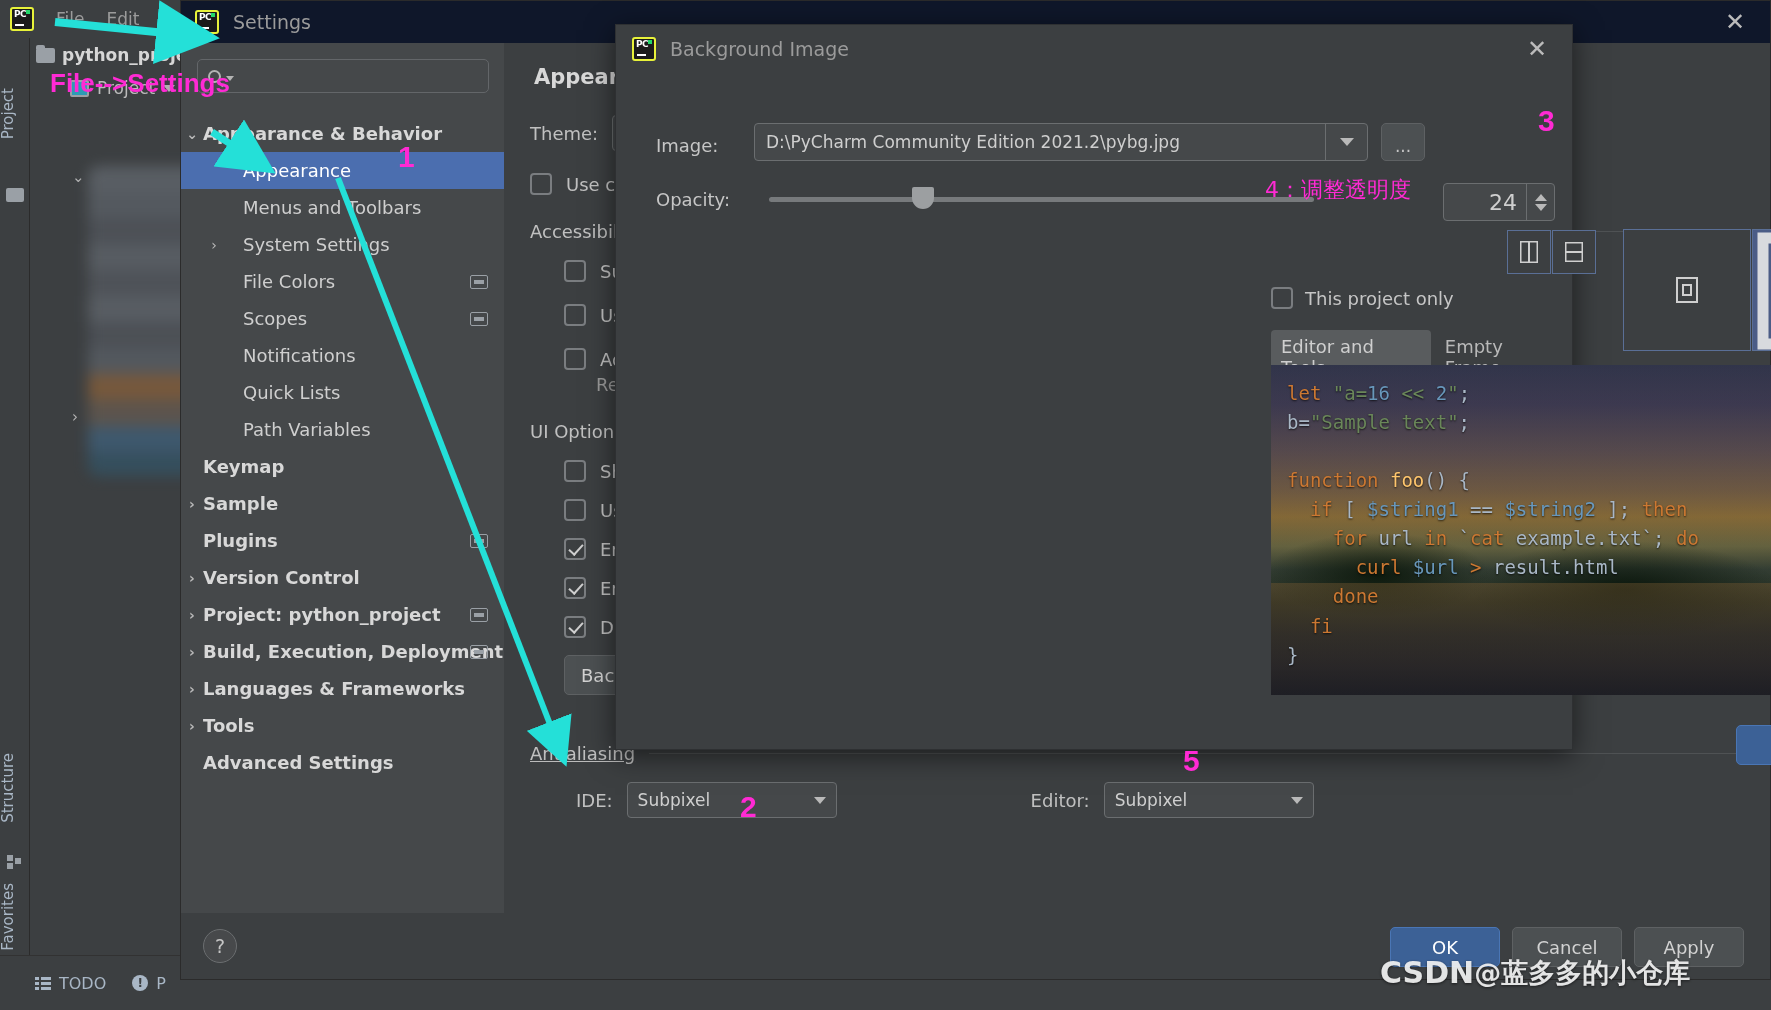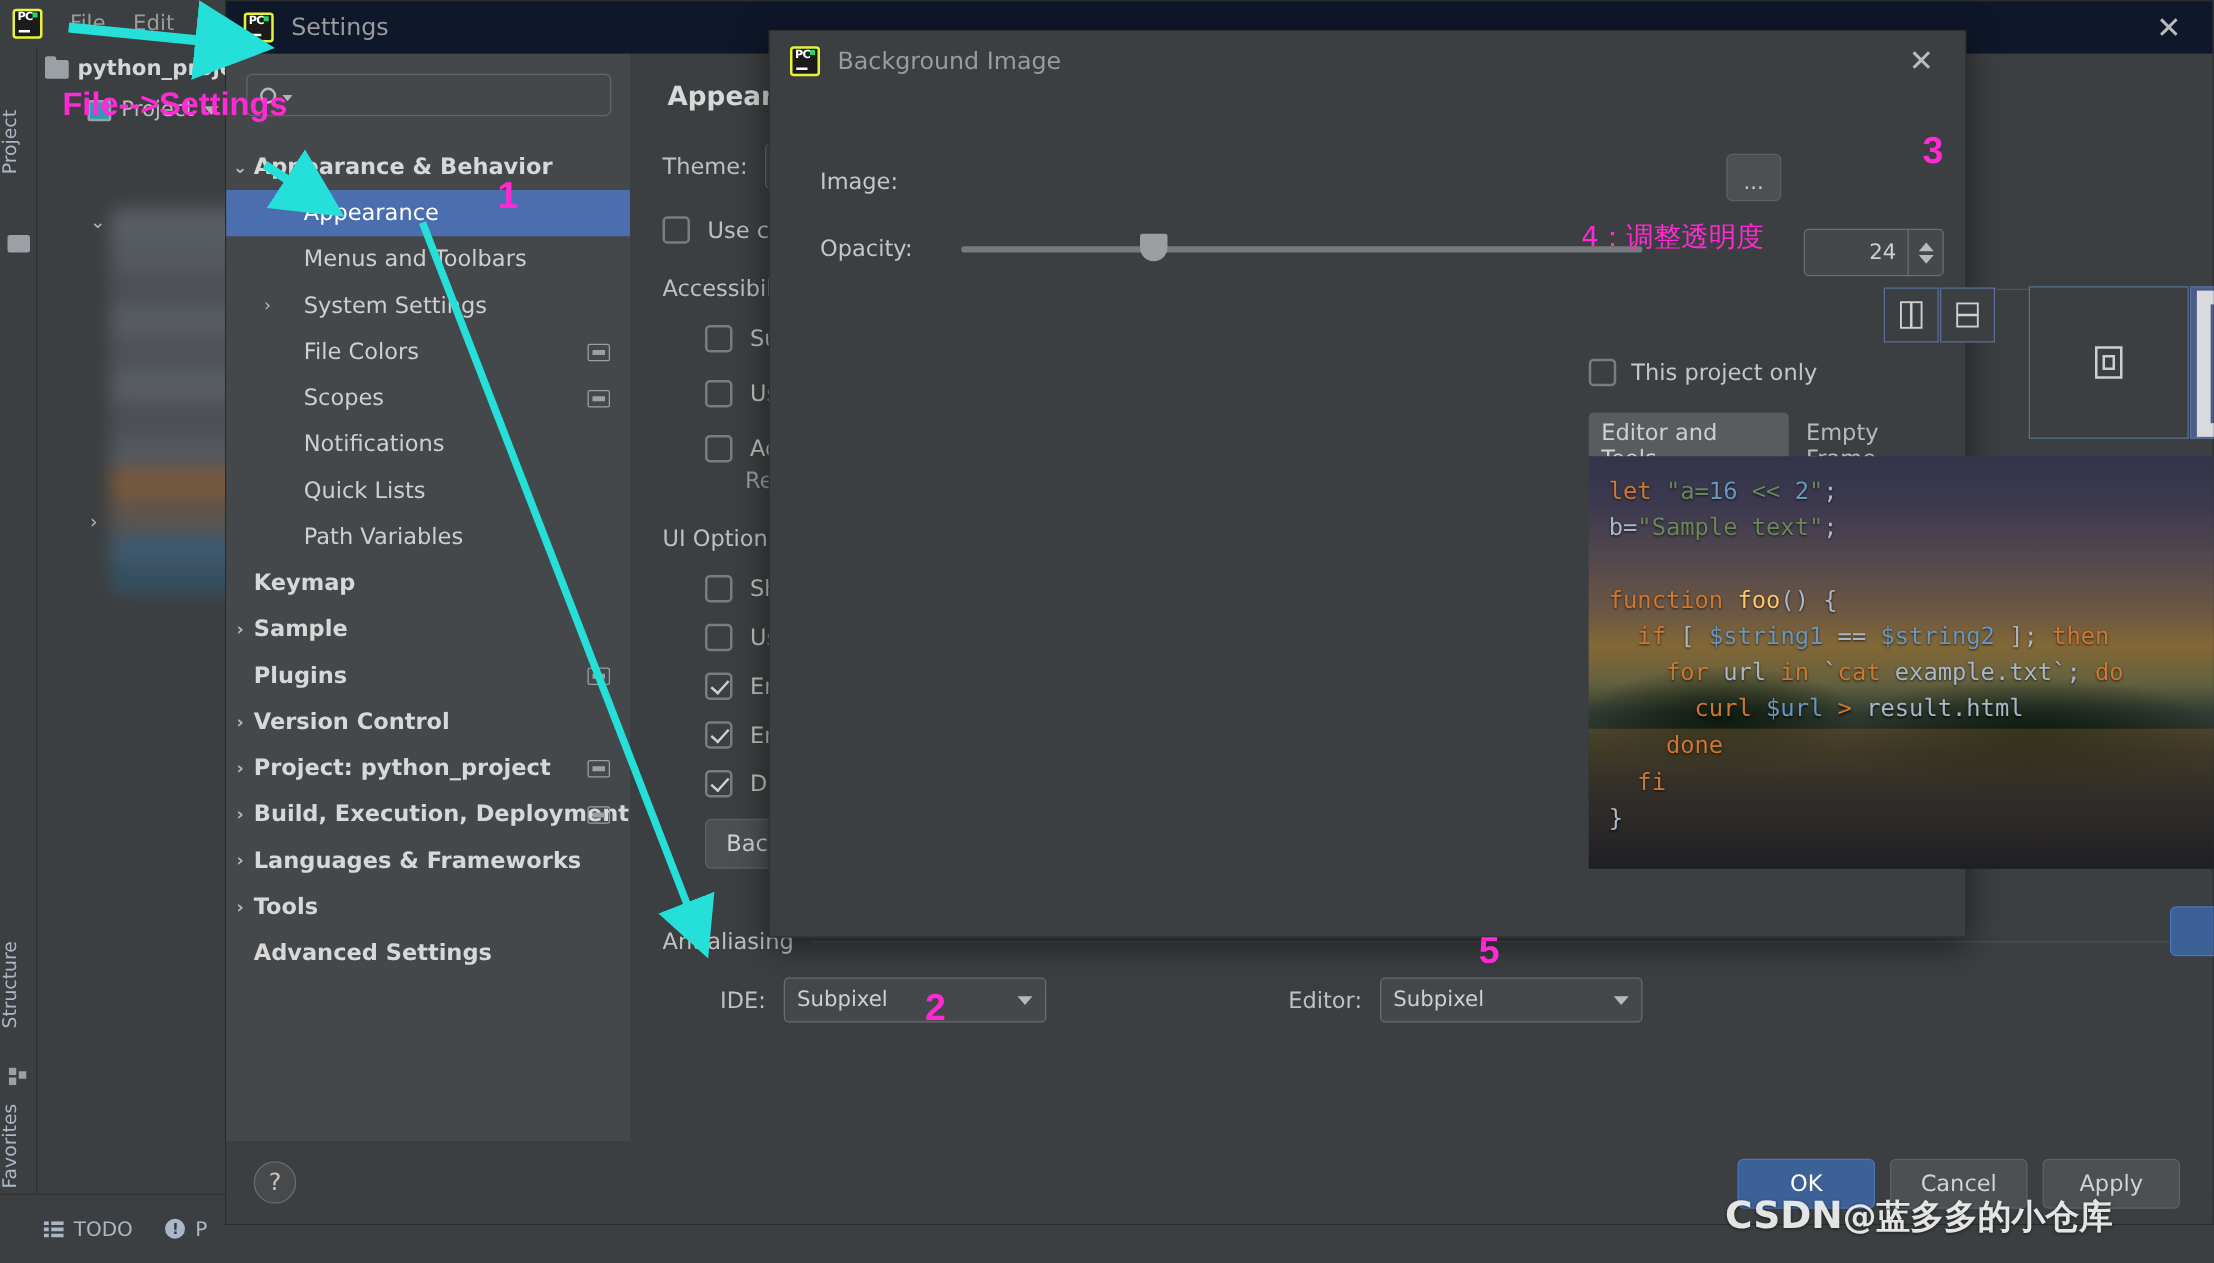--- a/index.html
+++ b/index.html
@@ -213,21 +213,21 @@
   }
   #opacity-thumb {
     position:absolute; left:143px; top:-10px; width:22px; height:22px;
     background:#9c9fa1; border-radius:2px 2px 50% 50%;
   }
   #opacity-spin {
     position:absolute; left:827px; top:158px; width:112px; height:38px;
     background:#45484a; border:1px solid #6b6e70; border-radius:4px;
     display:flex; align-items:center;
   }
-  #opacity-spin .val { flex:1; text-align:right; padding-right:9px; color:#cfcfcf; font-size:17px; }
+  #opacity-spin .val { flex:1; text-align:right; padding-right:9px; color:#cfcfcf; font-size:22px; }
   #opacity-spin .spin { width:28px;height:100%;border-left:1px solid #6b6e70;display:flex;flex-direction:column;align-items:center;justify-content:center;gap:3px;}
   .sp-up{width:0;height:0;border-left:6px solid transparent;border-right:6px solid transparent;border-bottom:7px solid #b9b9b9;}
   .sp-dn{width:0;height:0;border-left:6px solid transparent;border-right:6px solid transparent;border-top:7px solid #b9b9b9;}
 
   .mode-btn {
     position:absolute; top:205px; width:44px; height:44px;
     border:1px solid #5a6f96; background:#3c3f41;
     display:flex; align-items:center; justify-content:center;
   }
   #mode-horiz { left:891px; }
@@ -554,21 +554,21 @@
           <div class="row" style="margin-left: 34px; margin-bottom: 17px;">
             <span class="chk checked"></span>
             <span class="lbl">Disp</span>
           </div>
         </div>
 
       <div style="margin-left:34px;margin-top:10px;">
         <span class="btn">Background Image...</span>
       </div>
 
-      <div class="section-head" style="margin-top:48px;">
+      <div class="section-head" style="margin-top:48px;text-decoration:underline;">
         <span class="t">Antialiasing</span>
         <span class="ln"></span>
       </div>
 
       <div style="display:flex;align-items:center;gap:14px;margin-left:46px;">
         <span class="lbl">IDE:</span>
         <span class="combo" style="width:210px;">
           <span>Subpixel</span>
           <span class="arw"></span>
         </span>
@@ -593,20 +593,26 @@
   <div id="bg-dialog">
     <div id="bg-titlebar">
       <div class="pc-logo">
           <span class="dot"></span>
         </div>
       <span id="bg-title">Background Image</span>
     </div>
     <div id="bg-close">✕</div>
 
     <div id="img-label">Image:</div>
+    <div id="img-field">
+      <span class="txt">D:\PyCharm Community Edition 2021.2\pybg.jpg</span>
+      <span class="drop">
+          <span class="arw"></span>
+        </span>
+    </div>
     <div id="browse-btn">...</div>
 
     <div id="opacity-label">Opacity:</div>
     <div id="opacity-slider">
       <div id="opacity-thumb"></div>
     </div>
     <div id="opacity-spin">
       <span class="val">24</span>
       <span class="spin">
         <span class="sp-up"></span>

